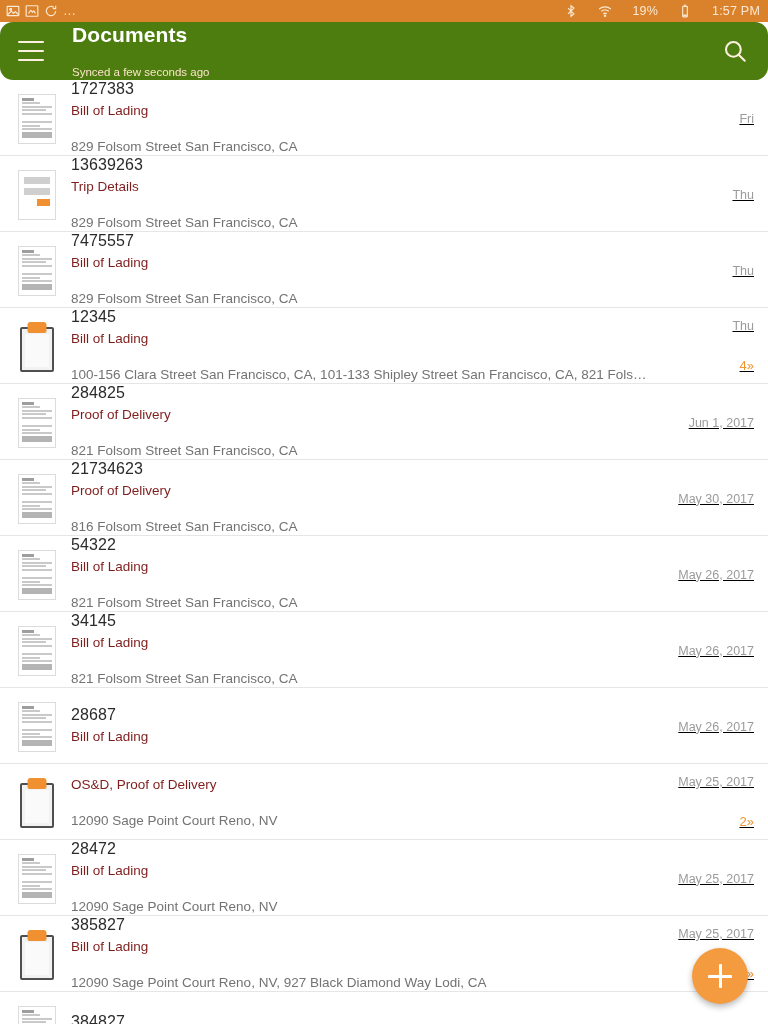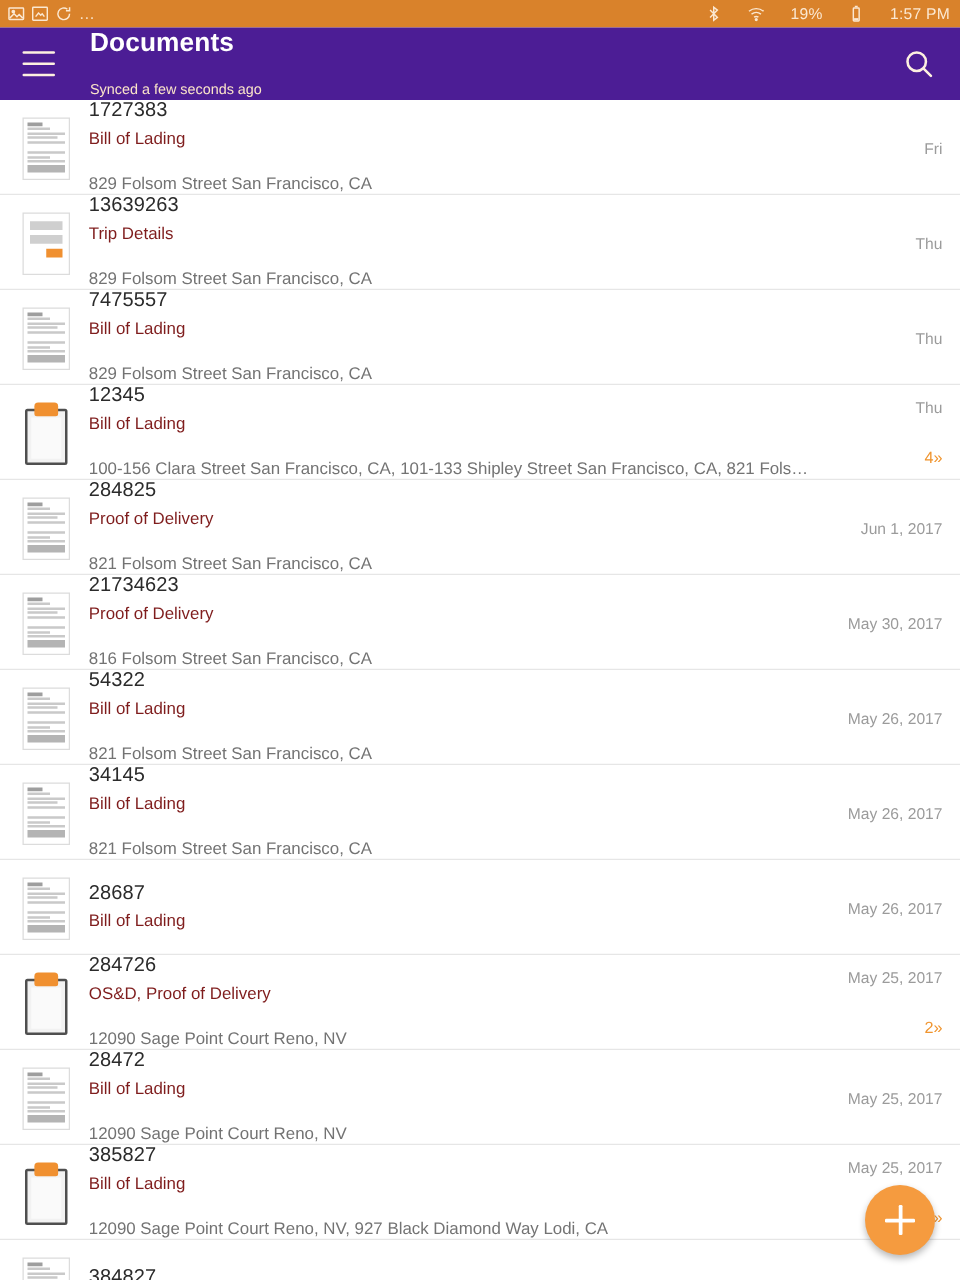--- a/index.html
+++ b/index.html
@@ -22,25 +22,26 @@
   .sb-left { display: flex; align-items: center; gap: 5px; }
   .sb-right { margin-left: auto; display: flex; align-items: center; gap: 20px; font-size: 12.5px; letter-spacing: .2px; }
   .sb-ico { width: 14px; height: 14px; display: block; }
   .sb-dots { font-size: 13px; line-height: 8px; letter-spacing: 1px; opacity: .92; }
   .sb-pct { font-size: 12.5px; }
   .sb-time { font-size: 12.5px; }
 
   
   .appbar {
     height: 58px;
-    background: #4c1d95;
+    background: #4d7c0f;
     display: flex;
     align-items: center;
     padding: 0 16px;
     position: relative;
+    border-radius: 13px;
   }
   .hamburger { width: 26px; height: 20px; margin-left: 2px; display: flex; flex-direction: column; justify-content: space-between; cursor: pointer; }
   .hamburger i { display: block; height: 2.4px; background: #fdf0e0; border-radius: 1px; }
   .titles { margin-left: 28px; display: flex; flex-direction: column; justify-content: center; }
   .title { font-size: 21px; font-weight: bold; color: #ffffff; line-height: 23px; letter-spacing: .1px; }
   .subtitle { font-size: 11.5px; color: #fbe4c9; line-height: 16px; margin-top: 18px; }
   .search-btn { margin-left: auto; width: 34px; height: 34px; display: flex; align-items: center; justify-content: center; cursor: pointer; }
 
   
   .list { background: #fff; }
@@ -96,21 +97,21 @@
     top: 0; width: 19px; height: 11px; background: #f09030; border-radius: 3px 3px 2px 2px;
   }
 
   .row-text { flex: 1; min-width: 0; padding-left: 11px; padding-right: 10px; }
   .r-id { font-size: 16px; color: #2b2b2b; line-height: 21px; letter-spacing: .1px; }
   .r-type { font-size: 13.5px; color: #7f1d1d; line-height: 21px; margin-top: 1px; }
   .r-addr {
     font-size: 13.5px; color: #737373; line-height: 20px; margin-top: 16px;
     white-space: nowrap; overflow: hidden; text-overflow: ellipsis;
   }
-  .row-meta { width: 96px; min-width: 96px; text-align: right; padding-top: 2px; }
+  .row-meta { width: 96px; min-width: 96px; text-align: right; padding-top: 2px; text-decoration: underline; }
   .r-date { font-size: 12.5px; color: #9b9b9b; line-height: 18px; white-space: nowrap; }
   .r-count { font-size: 13px; color: #f0952f; line-height: 20px; margin-top: 21px; }
 
   
   .fab {
     position: absolute;
     right: 20px; bottom: 20px;
     width: 56px; height: 56px; border-radius: 50%;
     background: #f59b3f;
     box-shadow: 0 3px 6px rgba(0,0,0,.28);
@@ -390,21 +391,20 @@
       <div class="row">
         <div class="thumb-wrap">
           <div class="clip-thumb">
             <div class="clip-body">
               <div class="clip-paper"></div>
             </div>
             <div class="clip-clip"></div>
           </div>
         </div>
         <div class="row-text">
-          <div class="r-id">284726</div>
           <div class="r-type">OS&amp;D, Proof of Delivery</div>
           <div class="r-addr">12090 Sage Point Court Reno, NV</div>
         </div>
         <div class="row-meta">
           <div class="r-date">May 25, 2017</div>
           <div class="r-count">2»</div>
         </div>
       </div>
       <div class="row">
         <div class="thumb-wrap">

